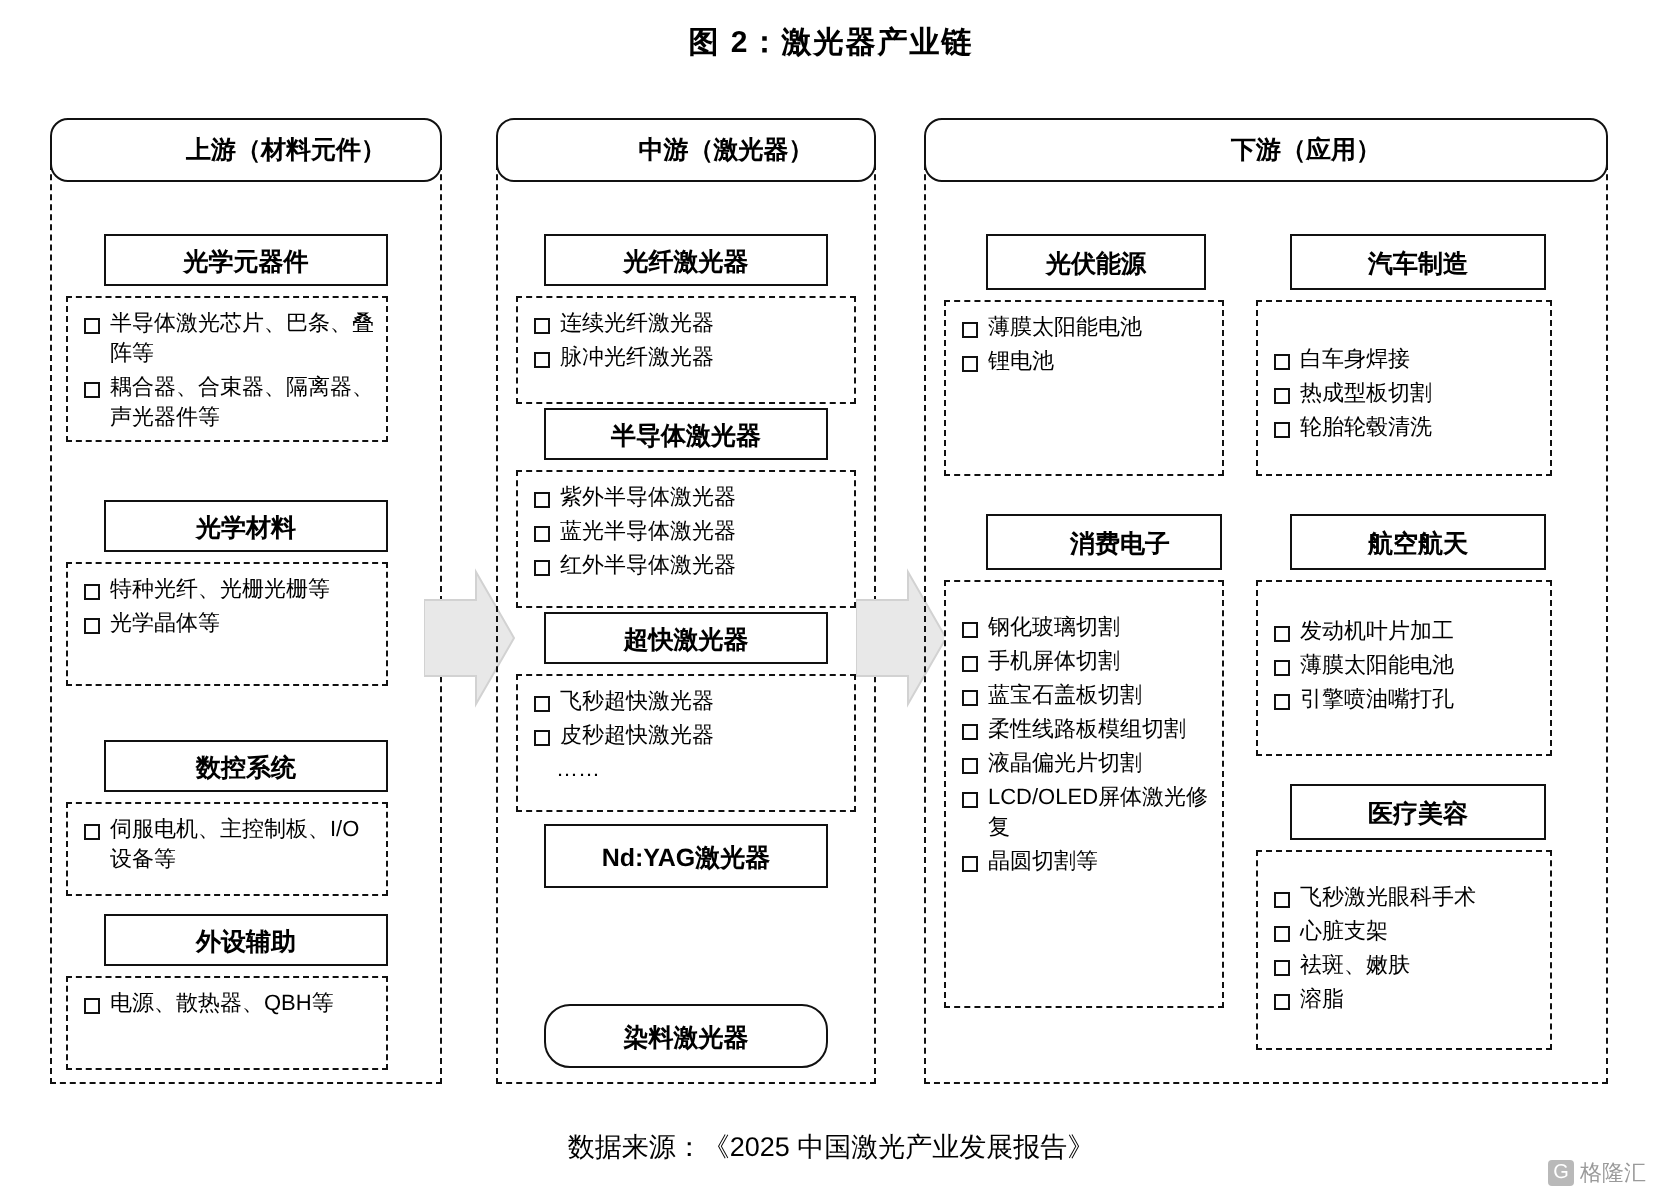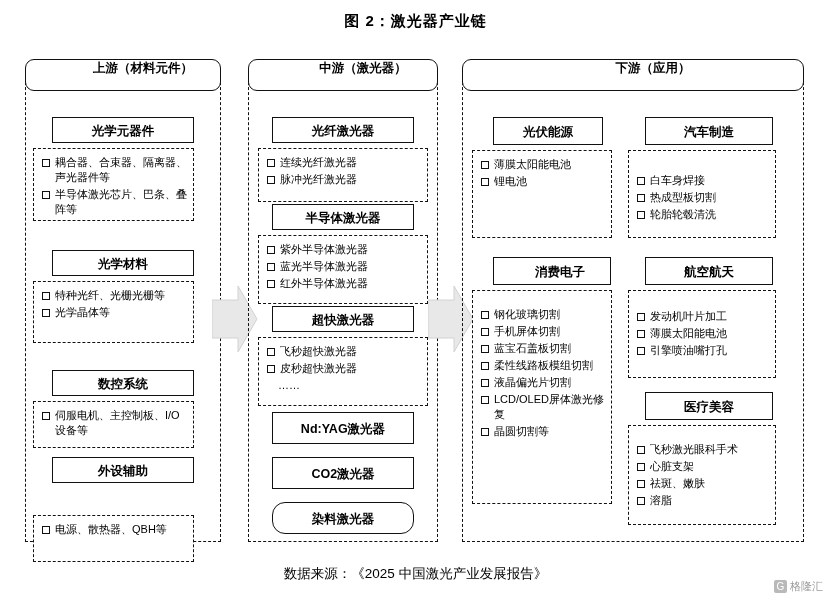--- a/index.html
+++ b/index.html
@@ -23,21 +23,21 @@
     position:absolute;
     border:1px dashed #111;
     box-sizing:border-box;
   }
   .col-head{
     position:absolute;
     border:1px solid #111;
     border-radius:9px;
     background:#fff;
     box-sizing:border-box;
-    display:flex;justify-content:center;
+    display:flex;align-items:center;justify-content:center;
     font-size:12.5px;font-weight:bold;
     z-index:5;
     padding-left:40px;
   }
   .box{
     position:absolute;
     box-sizing:border-box;
     background:#fff;
   }
   .box-solid{border:1.5px solid #111;}
@@ -86,25 +86,25 @@
     <span>上游（材料元件）</span>
   </div>
 
   <div class="box box-solid" style="left:52px;top:65px;width:142px;height:26px;">
     <div class="box-title">光学元器件</div>
   </div>
   <div class="box box-dash" style="left:33px;top:96px;width:161px;height:73px;">
     <div class="items">
       <div class="item">
           <i class="sq"></i>
+          <span class="txt">半导体激光芯片、巴条、叠阵等</span>
+        </div>
+      <div class="item">
+          <i class="sq"></i>
           <span class="txt">耦合器、合束器、隔离器、声光器件等</span>
-        </div>
-      <div class="item">
-          <i class="sq"></i>
-          <span class="txt">半导体激光芯片、巴条、叠阵等</span>
         </div>
     </div>
   </div>
 
   <div class="box box-solid" style="left:52px;top:198px;width:142px;height:26px;">
     <div class="box-title">光学材料</div>
   </div>
   <div class="box box-dash" style="left:33px;top:229px;width:161px;height:62px;">
     <div class="items">
       <div class="item">
@@ -126,21 +126,21 @@
       <div class="item">
           <i class="sq"></i>
           <span class="txt">伺服电机、主控制板、I/O 设备等</span>
         </div>
     </div>
   </div>
 
   <div class="box box-solid" style="left:52px;top:405px;width:142px;height:26px;">
     <div class="box-title">外设辅助</div>
   </div>
-  <div class="box box-dash" style="left:33px;top:436px;width:161px;height:47px;margin-top:27px;">
+  <div class="box box-dash" style="left:33px;top:436px;width:161px;height:47px;">
     <div class="items">
       <div class="item">
           <i class="sq"></i>
           <span class="txt">电源、散热器、QBH等</span>
         </div>
     </div>
   </div>
 
   <svg style="position:absolute;left:212px;top:232px;" width="46" height="70" viewBox="0 0 46 70">
     <polygon points="0,16 26,16 26,2 45,35 26,68 26,54 0,54" fill="#e8e8e8" stroke="#d2d2d2" stroke-width="1"></polygon>
@@ -203,23 +203,20 @@
       <div class="item nosq">
           <span class="txt" style="padding-left:11px">……</span>
         </div>
     </div>
   </div>
 
   <div class="box box-solid" style="left:272px;top:360px;width:142px;height:32px;">
     <div class="box-title" style="padding-top:8px">Nd:YAG激光器</div>
   </div>
 
-  <div class="box box-solid" style="left:272px;top:405px;width:142px;height:32px;">
-    <div class="box-title" style="padding-top:8px">CO2激光器</div>
-  </div>
 
   <div class="box box-solid" style="left:272px;top:450px;width:142px;height:32px;border-radius:13px;">
     <div class="box-title" style="padding-top:8px">染料激光器</div>
   </div>
 
   <svg style="position:absolute;left:428px;top:232px;" width="46" height="70" viewBox="0 0 46 70">
     <polygon points="0,16 26,16 26,2 45,35 26,68 26,54 0,54" fill="#e8e8e8" stroke="#d2d2d2" stroke-width="1"></polygon>
   </svg>
 
   <div class="col" style="left:462px;top:20px;width:342px;height:470px;"></div>

